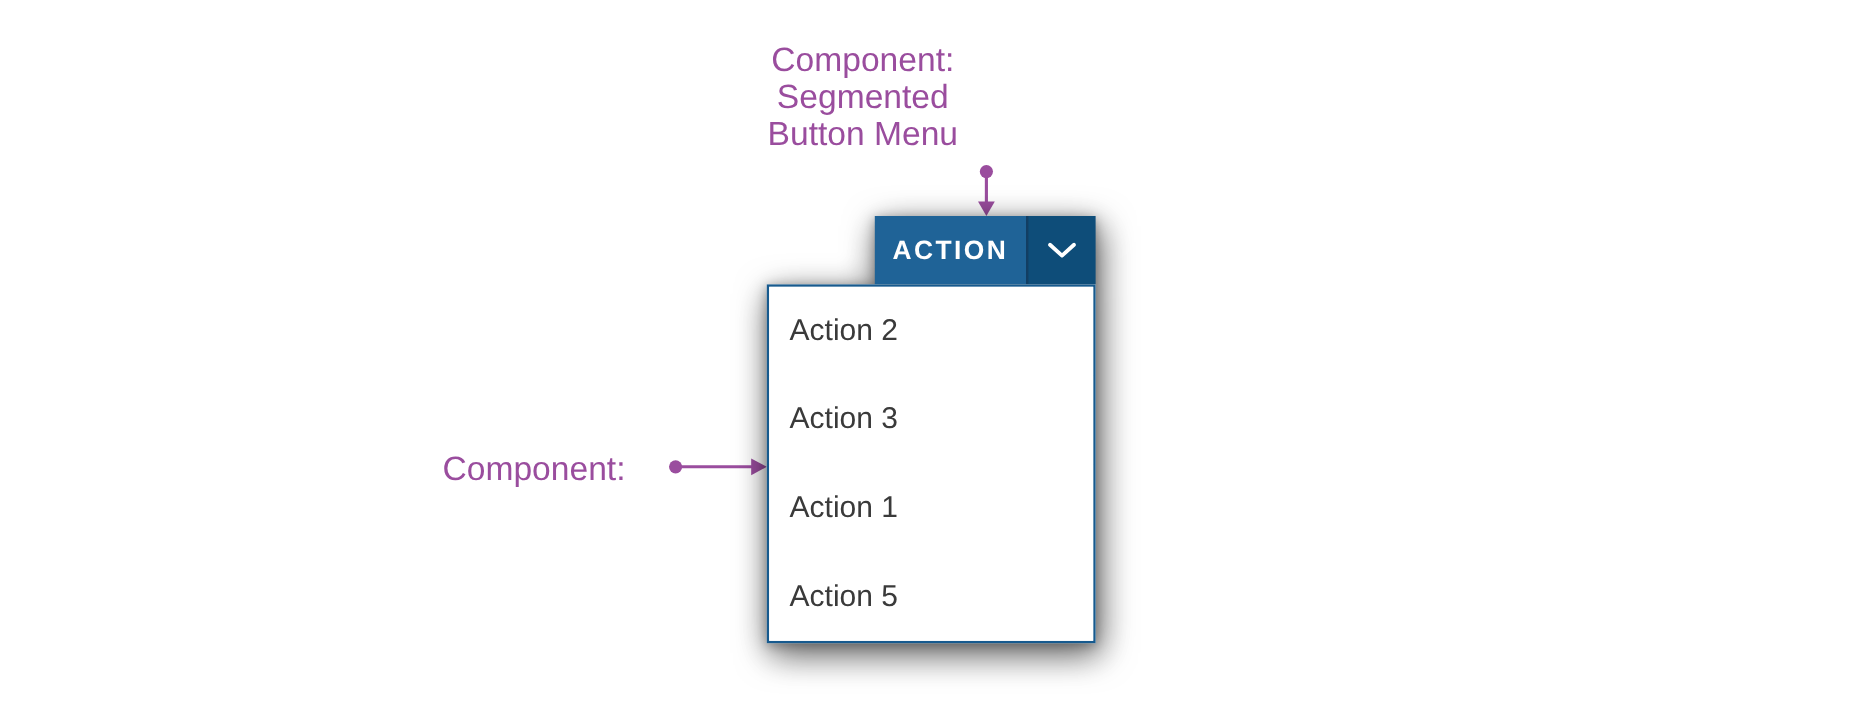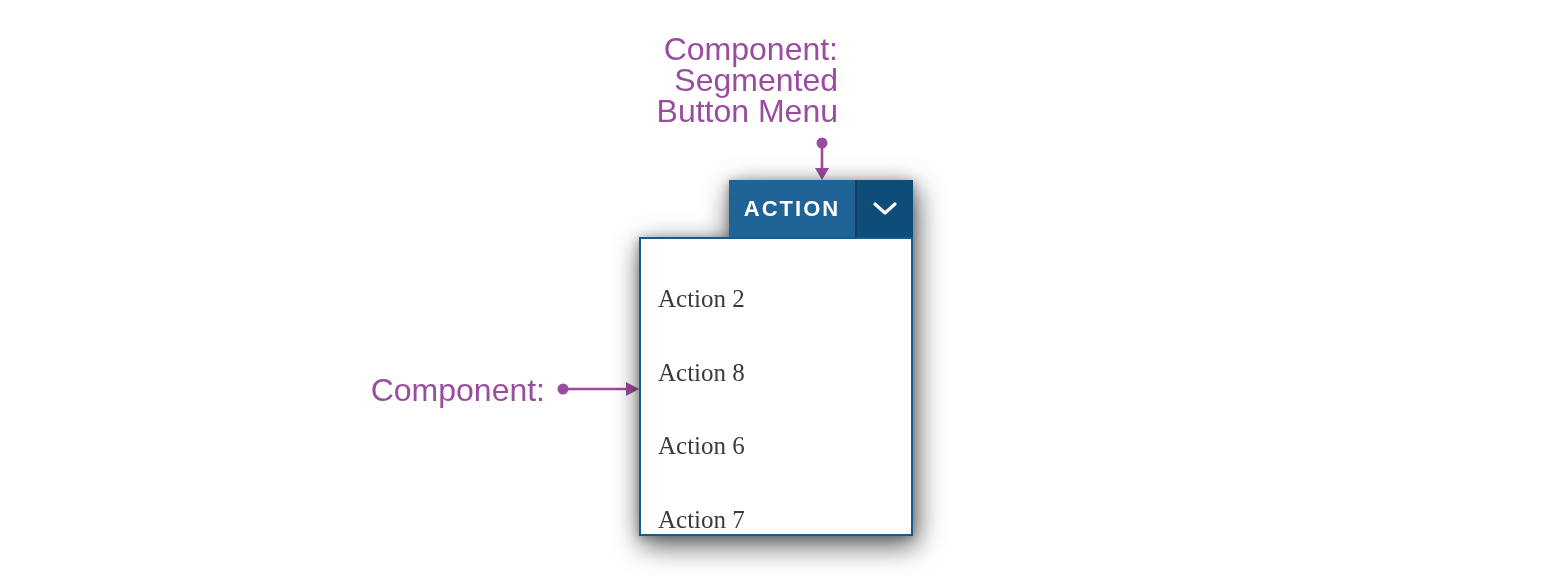--- a/index.html
+++ b/index.html
@@ -20,23 +20,23 @@
     width: 1560px;
     height: 586px;
     background: #ffffff;
     overflow: hidden;
   }
 
   
   .annotation {
     position: absolute;
     color: var(--annotation-purple, #9A4D9E);
-    font-size: 32px;
+    font-size: 28px;
     line-height: 31px;
-    text-align: right;
+    text-align: center;
   }
   .annotation .bold { font-weight: 400; }
   .annotation-top { left: 600px; top: 34px; width: 238px; }
   .annotation-left { left: 345px; top: 375px; width: 200px; }
   .connector { position: absolute; }
 
   
   .component-stack {
     position: absolute;
     left: 639px;
@@ -85,27 +85,26 @@
     width: 274px;
     height: 299px;
     background: #ffffff;
     border: 2px solid var(--menu-border-blue, #175A8E);
     display: flex;
     flex-direction: column;
   }
   .menu-item {
     flex: 1;
     display: flex;
-    align-items: flex-end;
+    align-items: center;
     padding-left: 17px;
     font-size: 25px;
     color: var(--menu-text, #3A3A3A);
     cursor: pointer;
     background: #ffffff;
-    font-family: Liberation Serif, serif;
   }
 </style>
 </head>
 <body>
 
 <div class="stage">
 
   <div class="annotation annotation-top">
     <div>Component:</div>
     <div class="bold">Segmented</div>
@@ -139,25 +138,25 @@
           <polyline points="3,3 13,12 23,3" fill="none" stroke="#ffffff" stroke-width="3.2" stroke-linecap="round" stroke-linejoin="round"></polyline>
         </svg>
       </button>
     </div>
 
     <div class="menu" role="menu">
       <div class="menu-item" role="menuitem">
         <span>Action 2</span>
       </div>
       <div class="menu-item" role="menuitem">
-        <span>Action 8</span>
+        <span>Action 3</span>
       </div>
       <div class="menu-item" role="menuitem">
-        <span>Action 6</span>
+        <span>Action 1</span>
       </div>
       <div class="menu-item" role="menuitem">
-        <span>Action 7</span>
+        <span>Action 5</span>
       </div>
     </div>
 
   </div>
 
 </div>
 
 </body></html>

